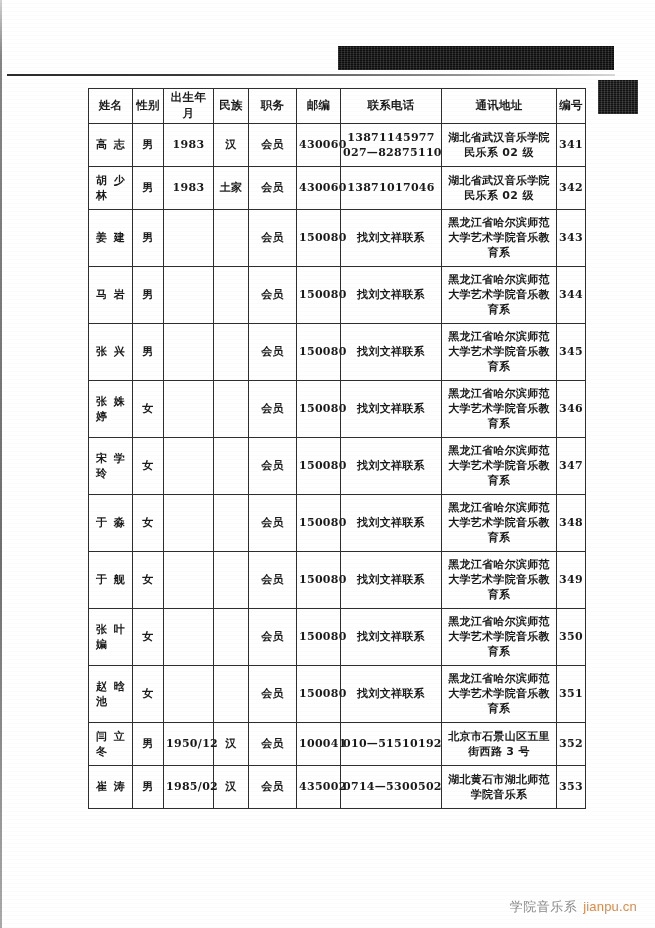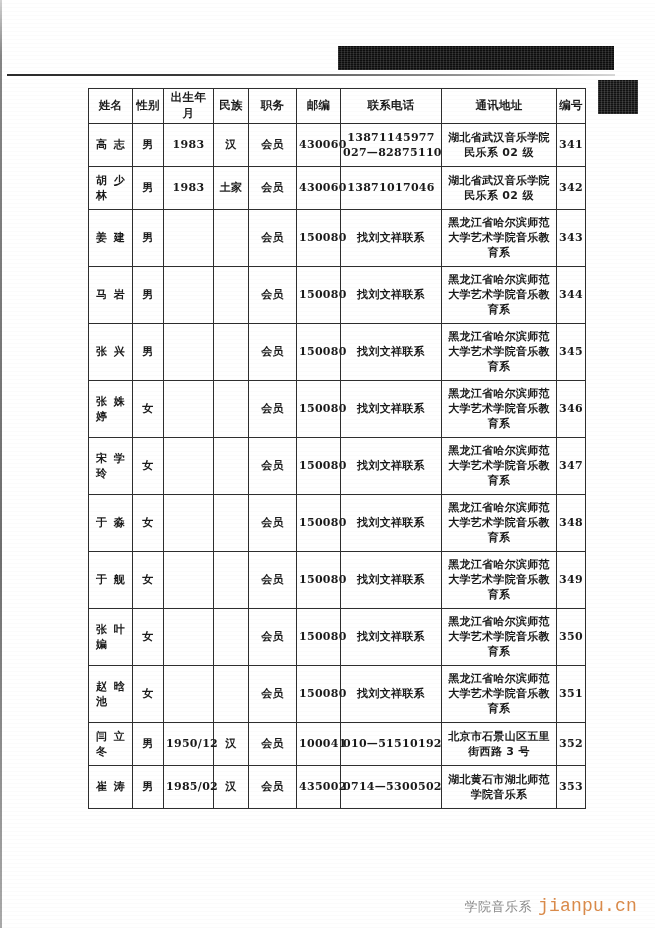--- a/index.html
+++ b/index.html
@@ -136,22 +136,22 @@
     gap: 6px;
     font-size: 13px;
   }
   .wm-cn {
     color: #8a8a8a;
     font-family: "DejaVu Sans", "Liberation Sans", sans-serif;
     letter-spacing: .5px;
   }
   .wm-url {
     color: #d98a4a;
-    font-family: Liberation Mono, monospace;
-    font-size: 18px;
+    font-family: Liberation Sans, sans-serif;
+    font-size: 13px;
     letter-spacing: .2px;
   }
 </style>
 </head>
 <body>
 
 <div class="page-edge-left"></div>
 <div class="top-rule"></div>
 <div class="scan-blob-a"></div>
 <div class="scan-blob-b"></div>

